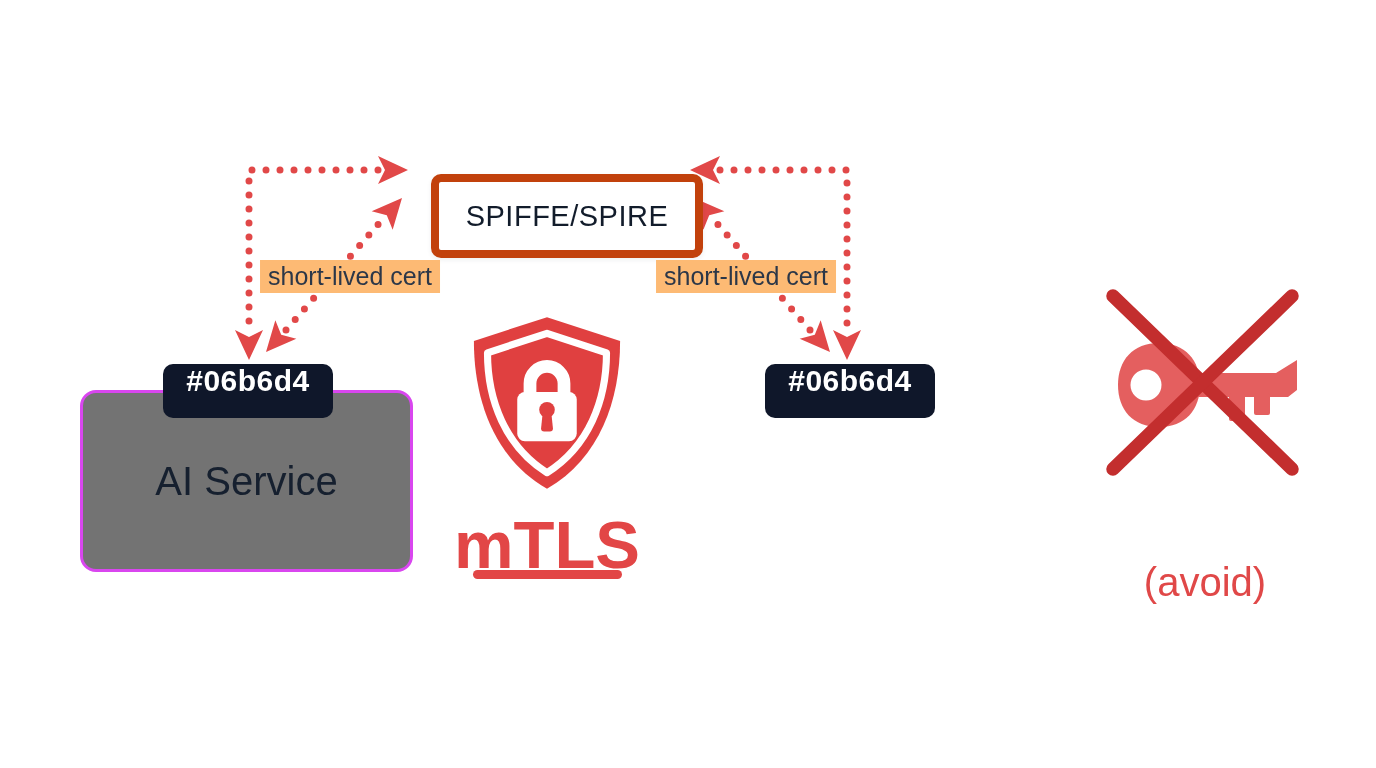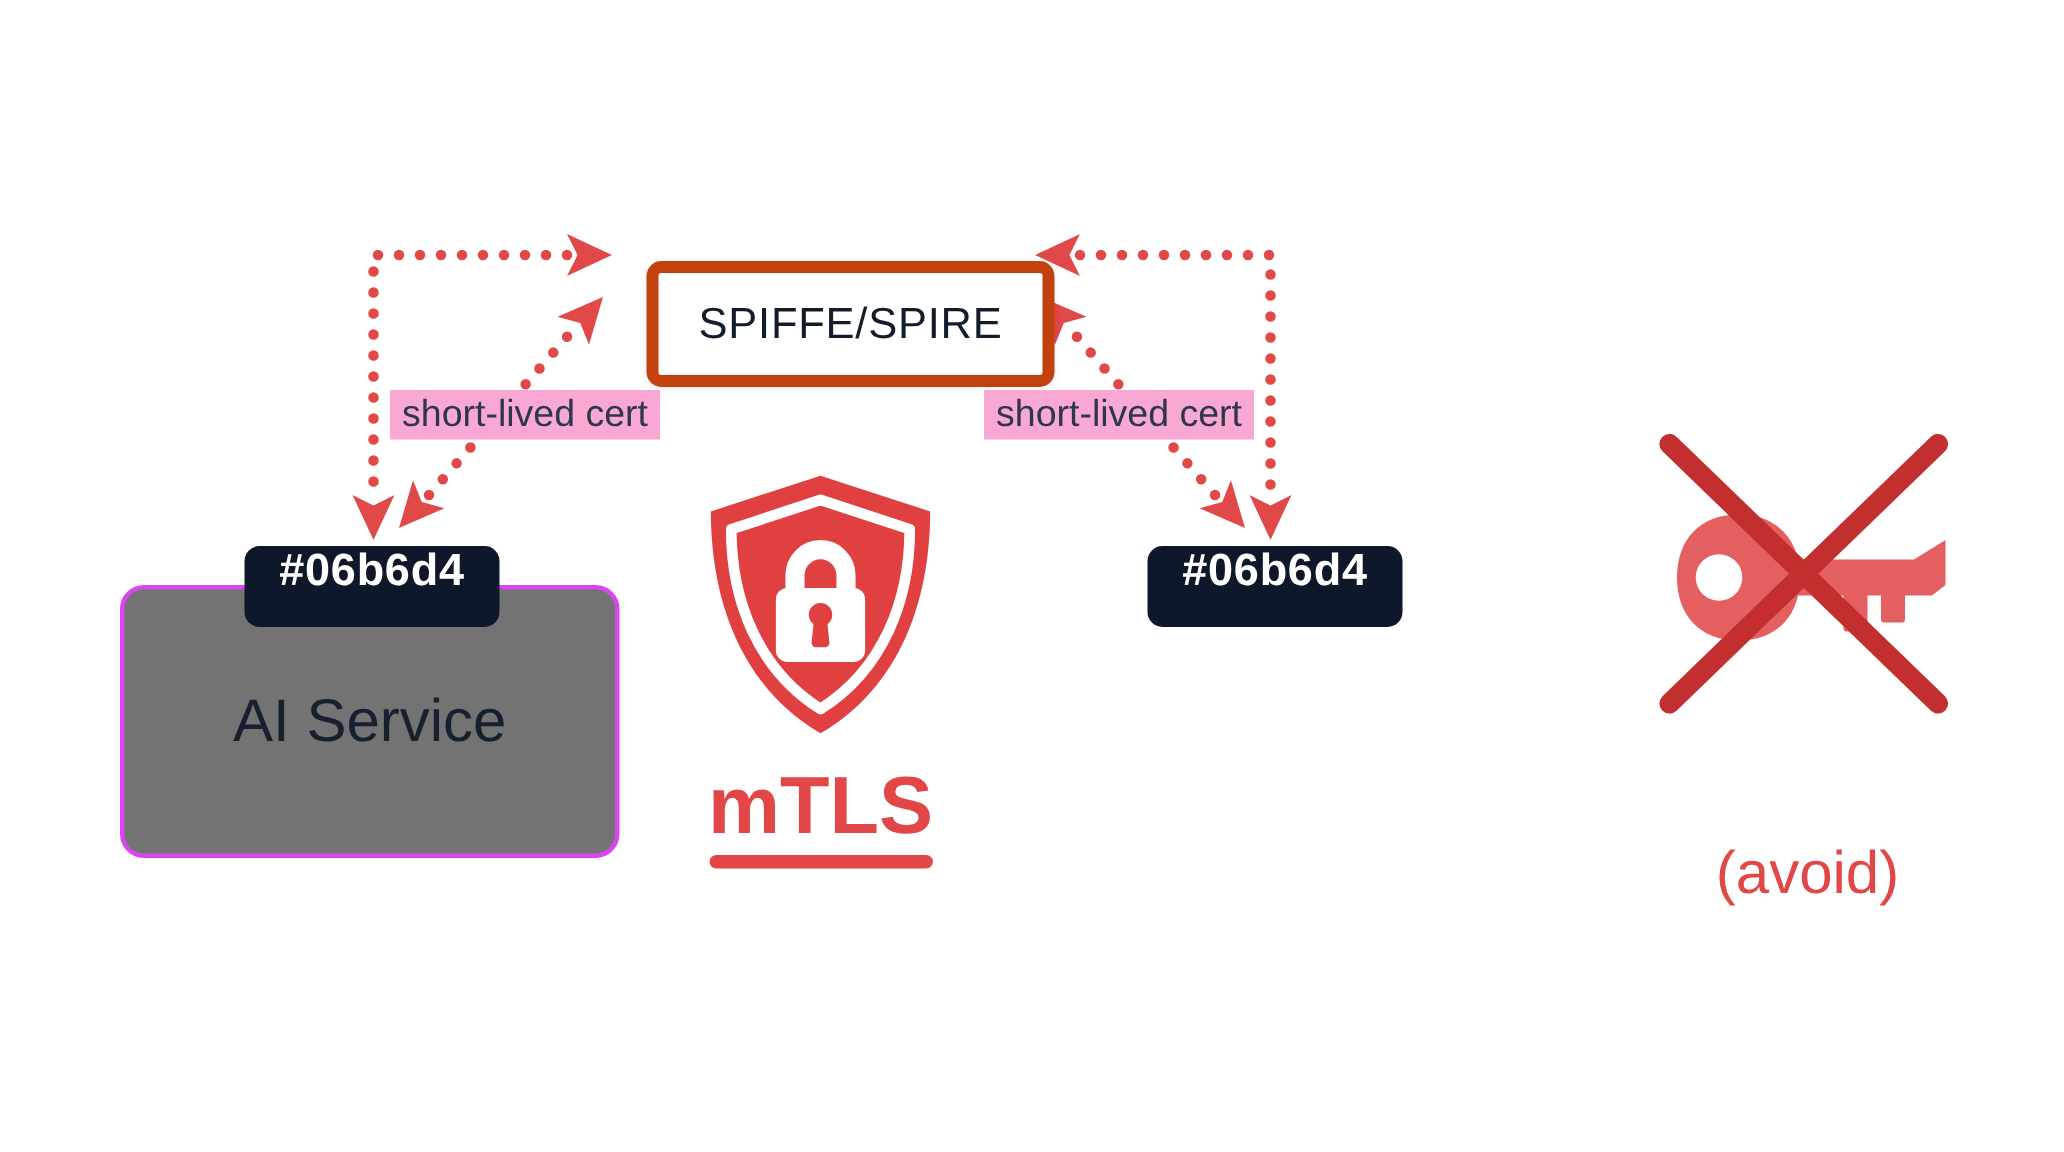--- a/index.html
+++ b/index.html
@@ -71,41 +71,41 @@
     font-size: 30px;
     font-weight: 700;
     color: #ffffff;
     letter-spacing: 0.5px;
   }
   
   .cert-label {
     position: absolute;
     transform: translateX(-50%);
     top: 260px;
-    background: #f9a8d4;
+    background: #fdba74;
     padding: 2px 8px;
     font-size: 25px;
     color: #2c3748;
     white-space: nowrap;
     z-index: 3;
   }
   .cert-label.left  { left: 350px; }
   .cert-label.right { left: 746px; }
   
   .shield-wrap {
     position: absolute;
     left: 462px; top: 312px;
     width: 170px; height: 182px;
     z-index: 2;
   }
   .mtls-label {
     position: absolute;
     left: 547px; top: 506px;
     transform: translateX(-50%);
-    font-size: 54px;
+    font-size: 67px;
     font-weight: 700;
     color: #e24646;
     z-index: 2;
   }
   .mtls-underline {
     position: absolute;
     left: 473px; top: 570px;
     width: 149px; height: 9px;
     border-radius: 5px;
     background: #e24646;

